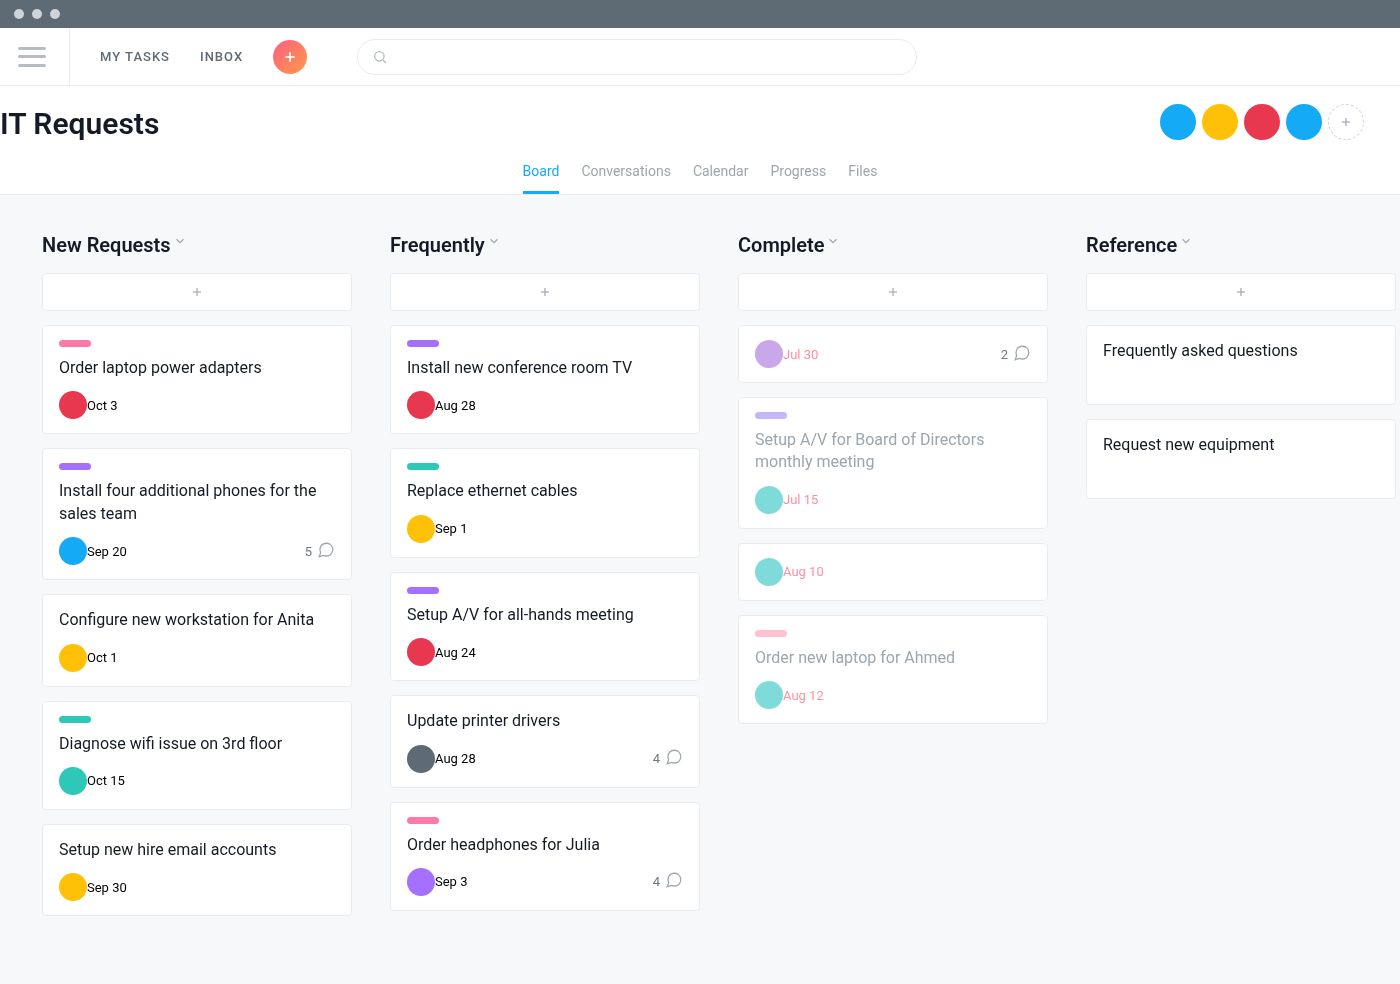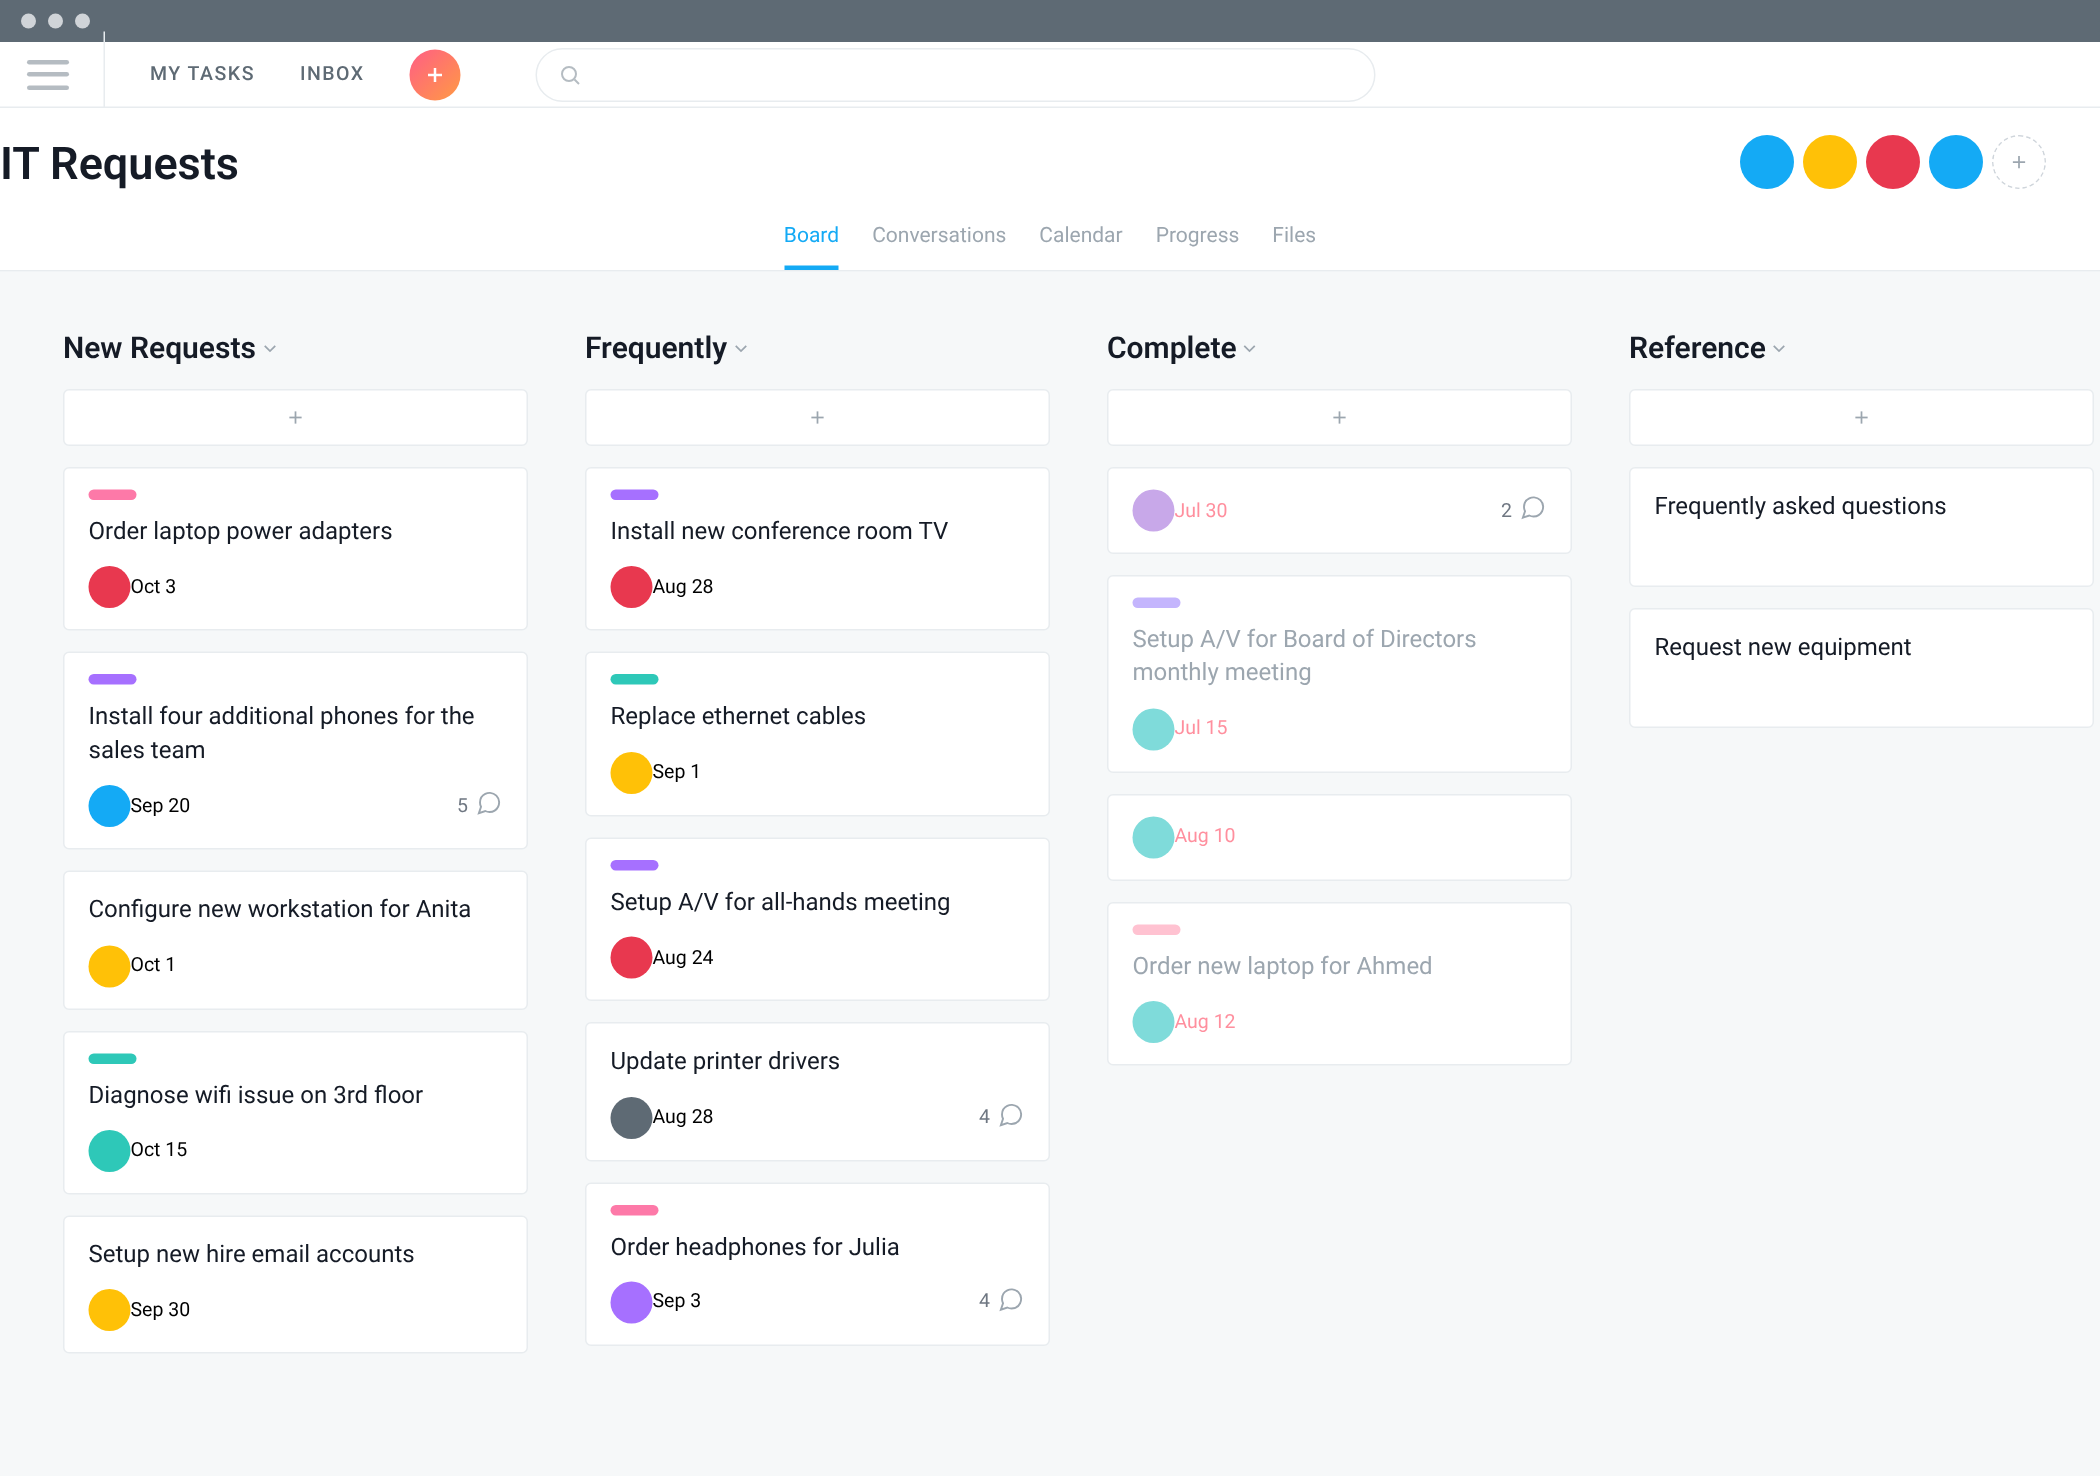--- a/index.html
+++ b/index.html
@@ -1,21 +1,21 @@
 <!DOCTYPE html>
 <html><head>
 <meta charset="utf-8">
 <style>
   * { box-sizing: border-box; margin: 0; padding: 0; }
   body { font-family: -apple-system, BlinkMacSystemFont, "Segoe UI", Roboto, Helvetica, Arial, sans-serif; background: #f6f8f9; color: #151b26; width: 1400px; height: 984px; overflow: hidden; }
   
   .titlebar { background: #5e6a74; height: 28px; display: flex; align-items: center; padding-left: 14px; gap: 8px; }
   .tb-dot { width: 10px; height: 10px; border-radius: 50%; background: #d0d4d8; }
   
-  .topnav { background: #fff; height: 44px; border-bottom: 1px solid #e8ecef; display: flex; align-items: center; padding: 0 18px 0 18px; }
+  .topnav { background: #fff; height: 58px; border-bottom: 1px solid #e8ecef; display: flex; align-items: center; padding: 0 18px 0 18px; }
   .hamburger { width: 28px; height: 20px; display: flex; flex-direction: column; justify-content: space-between; cursor: pointer; margin-right: 23px; }
   .hamburger span { height: 3px; background: #b5bcc2; border-radius: 2px; }
   .vsep { width: 1px; height: 58px; background: #e8ecef; margin-right: 30px; }
   .nav-link { font-size: 13px; letter-spacing: 1px; color: #5e6a74; font-weight: 500; margin-right: 30px; cursor: pointer; }
   .plus-btn { width: 34px; height: 34px; border-radius: 50%; background: linear-gradient(135deg,#ff5e85,#ff9a44); display:flex; align-items:center; justify-content:center; cursor:pointer; margin-right: 50px; }
   .plus-btn svg { width: 16px; height:16px; stroke:#fff; stroke-width:2.5; }
   .search { flex: 0 0 560px; height: 36px; border: 1px solid #e8ecef; border-radius: 18px; display:flex; align-items:center; padding: 0 14px; }
   .search svg { width:16px; height:16px; stroke:#b5bcc2; stroke-width:2; fill:none; }
   .search input { border:none; outline:none; flex:1; margin-left:8px; font-size:14px; background:transparent; }
   
@@ -25,21 +25,21 @@
   .avatar { width:36px; height:36px; border-radius:50%; display:inline-flex; align-items:center; justify-content:center; font-size:16px; font-weight:500; color:#fff; }
   .avatar.sm { width:28px; height:28px; font-size:12px; }
   .add-member { width:36px; height:36px; border-radius:50%; border:1px dashed #cfd5db; display:flex; align-items:center; justify-content:center; cursor:pointer; }
   .add-member svg { width:14px; height:14px; stroke:#9ca6af; stroke-width:2; }
   .tabs { display:flex; justify-content:center; gap:22px; margin-top: 22px; }
   .tab { font-size:14px; color:#9ca6af; padding-bottom: 12px; cursor:pointer; border-bottom: 3px solid transparent; }
   .tab.active { color:#14aaf5; border-bottom-color:#14aaf5; }
   
   .board { display:flex; gap: 38px; padding: 38px 42px; overflow-x:auto; }
   .column { width: 310px; flex-shrink:0; }
-  .col-head { display:flex; align-items:center; gap:2px; margin-bottom: 16px; }
+  .col-head { display:flex; align-items:flex-start; gap:2px; margin-bottom: 16px; }
   .col-title { font-size: 20px; font-weight:600; color:#151b26; }
   .chev { width:14px; height:14px; }
   .chev svg { width:14px; height:14px; stroke:#9ca6af; stroke-width:2; fill:none; }
   .add-card { height: 38px; border:1px solid #e8ecef; background:#fff; border-radius:4px; display:flex; align-items:center; justify-content:center; cursor:pointer; margin-bottom:14px; }
   .add-card svg { width:14px; height:14px; stroke:#9ca6af; stroke-width:2; }
   .card { background:#fff; border:1px solid #e8ecef; border-radius:4px; padding: 14px 16px 14px 16px; margin-bottom:14px; cursor:pointer; }
   .card.completed .card-title { color:#9ca6af; }
   .tag { width:32px; height:7px; border-radius:4px; margin-bottom:10px; }
   .card-title { font-size:16px; line-height:1.4; color:#151b26; margin-bottom: 12px; }
   .card-title.nometa { margin-bottom:0; }

